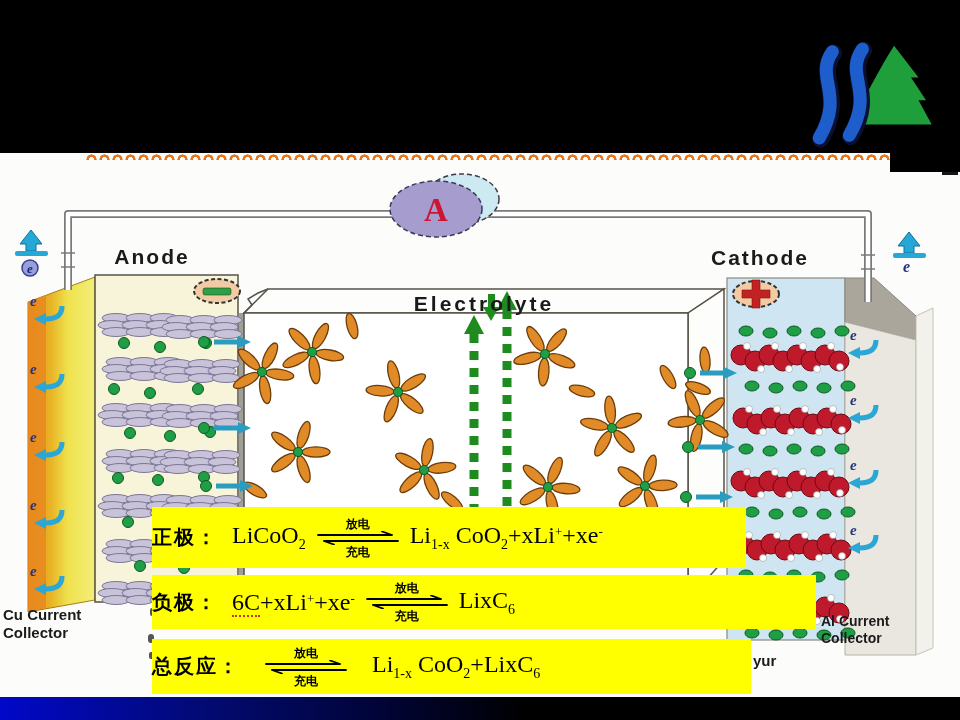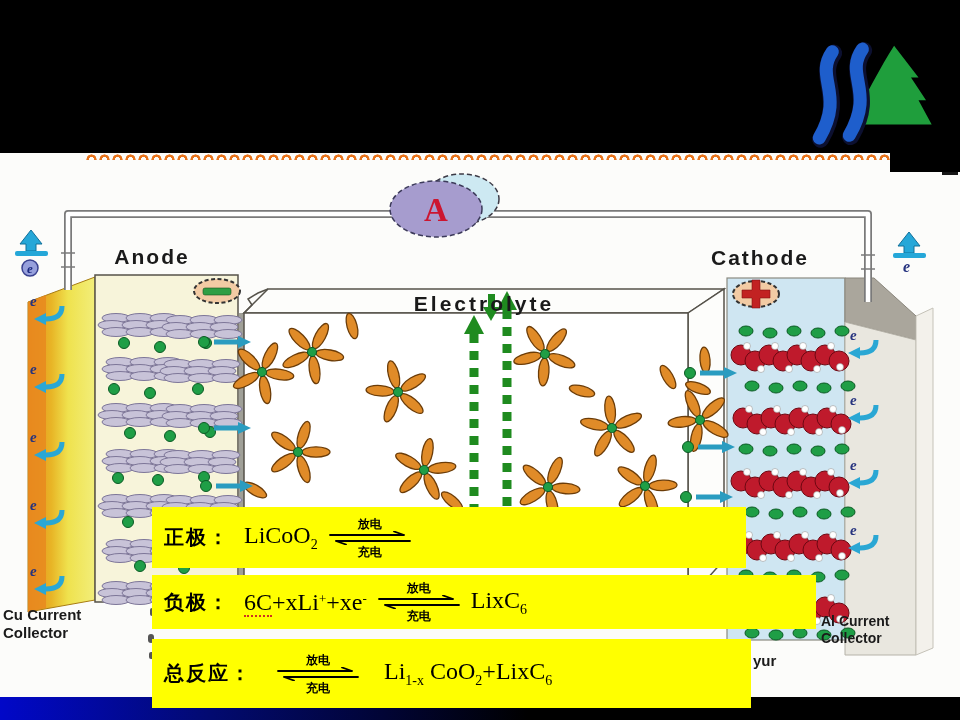--- a/index.html
+++ b/index.html
@@ -11,25 +11,25 @@
   .wave{position:absolute;top:150px;left:85px;width:805px;height:10px;
         background:radial-gradient(5px circle at 6.5px 9.5px, rgba(0,0,0,0) 2.4px, #e8741c 2.6px, #e8741c 4.9px, rgba(0,0,0,0) 5.2px);
         background-size:13px 10px;background-repeat:repeat-x;}
   .logo{position:absolute;top:40px;left:793px;width:140px;height:124px;}
   .footer{position:absolute;top:697px;left:0;width:960px;height:23px;
           background:linear-gradient(90deg,#0108c8 0%,#020a70 22%,#010435 40%,#000 55%);}
   svg text{user-select:none;}
 
   
   .eq{position:absolute;background:#ffff00;display:flex;align-items:center;
-      padding-left:12px;box-sizing:border-box;z-index:6;
+      box-sizing:border-box;z-index:6;
       font-family:"Liberation Serif",serif;font-size:24px;color:#000;white-space:pre;text-align:center;}
   #eq1{left:152px;top:507px;width:594px;height:61px;}
   #eq2{left:152px;top:575px;width:664px;height:54px;}
-  #eq3{left:152px;top:639px;width:599px;height:69px;}
+  #eq3{left:152px;top:639px;width:599px;height:55px;}
   .eq-label{font-family:"Liberation Sans",sans-serif;font-size:20px;font-weight:600;
             margin-right:14px;letter-spacing:2px;}
   .sb{font-size:14px;vertical-align:-6px;}
   .sp{font-size:13px;vertical-align:7px;}
   .du{border-bottom:2px dotted #d03020;}
   .rxn{display:inline-flex;flex-direction:column;align-items:center;margin:12px 10px;
        line-height:1;font-family:"Liberation Sans",sans-serif;font-size:12px;font-weight:bold;}
   .rxn svg{display:block;margin:1px 0;}
 </style>
 </head>
@@ -331,20 +331,21 @@
     <span class="rxn">
       <span>放电</span>
       <svg width="84" height="14" viewBox="0 0 84 14">
         <g stroke="#000" stroke-width="1.8" fill="none" stroke-linecap="round">
           <path d="M2,4 H76 M66,0.5 L76,4"></path>
             <path d="M8,10 H82 M18,13.5 L8,10"></path>
         </g>
       </svg>
       <span>充电</span>
     </span>
+    <span><span>Li</span><span class="sb">1-x</span><span> CoO</span><span class="sb">2</span><span>+xLi</span><span class="sp">+</span><span>+xe</span><span class="sp">-</span></span>
   </div>
 
   <div class="eq" id="eq2">
     <span class="eq-label">负极：</span>
     <span><span class="du">6C</span><span>+xLi</span><span class="sp">+</span><span>+xe</span><span class="sp">-</span></span>
     <span class="rxn">
       <span>放电</span>
       <svg width="84" height="14" viewBox="0 0 84 14">
         <g stroke="#000" stroke-width="1.8" fill="none" stroke-linecap="round">
           <path d="M2,4 H76 M66,0.5 L76,4"></path>

